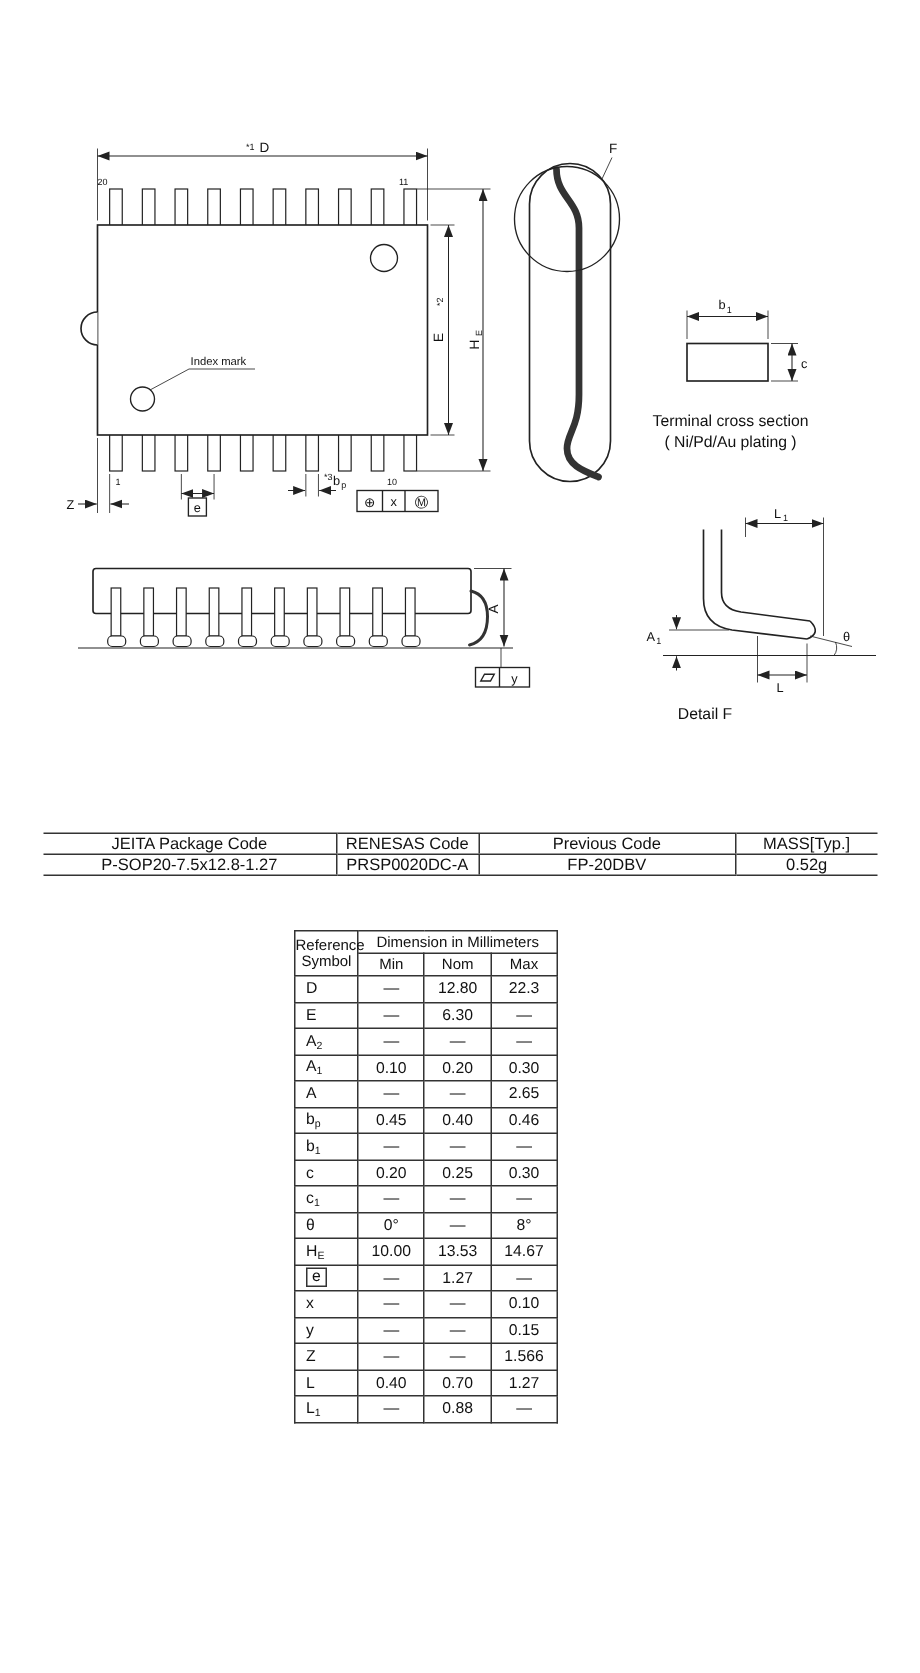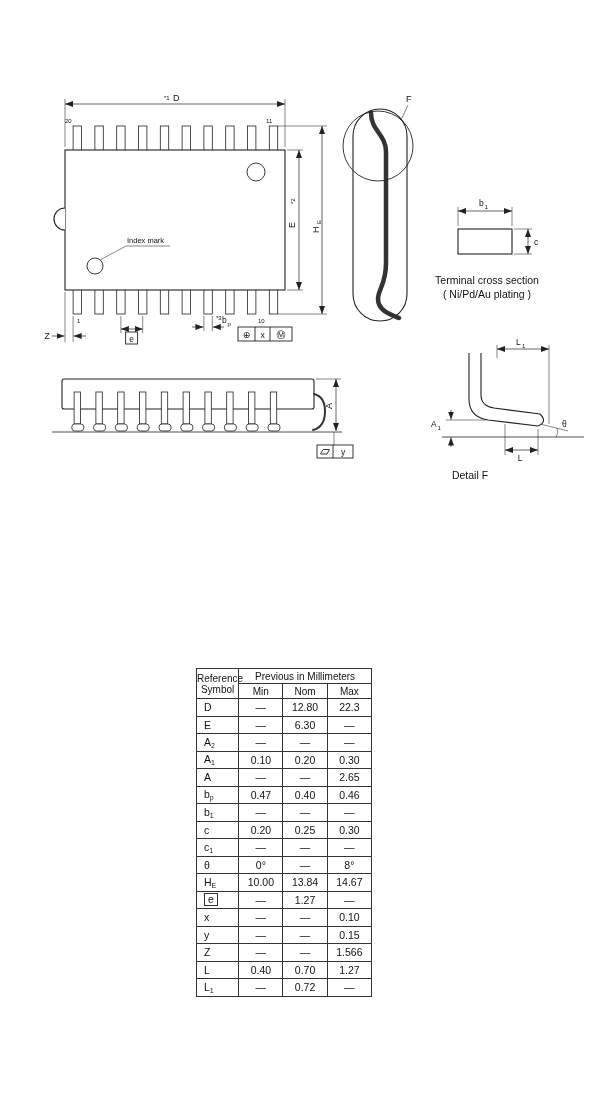--- a/index.html
+++ b/index.html
@@ -22,21 +22,21 @@
   .t9 { font-size:9px; } .t10 { font-size:10.5px; }
 
   table { border-collapse:collapse; table-layout:fixed; }
   .code-table { position:absolute; left:29px; top:555px; width:556px;
     font-size:11px; text-align:center; }
   .code-table td { border-top:1px solid #333; border-bottom:1px solid #333;
     height:14px; font-weight:400; padding:0 2px; white-space:nowrap; }
   .code-table tr td + td { border-left:1px solid #333; }
 
   .dim-table { position:absolute; left:196px; top:620px; width:176px;
-    font-size:10.5px; text-align:center;margin-top:48px; }
+    font-size:10.5px; text-align:center; }
   .dim-table th, .dim-table td { border:1px solid #333; font-weight:400; padding:0; }
   .dim-table thead th { height:15px; font-size:10px; }
   .dim-table tbody td { height:17.5px; }
   .dim-table td.sym { text-align:left; padding-left:7px; }
   .corner span { display:block; line-height:11px; }
   .sub { font-size:7px; vertical-align:-2px; }
   .boxed { display:inline-block; border:1px solid #333; padding:0 3px; line-height:11px; }
 </style>
 </head>
 <body>
@@ -233,37 +233,49 @@
 </svg>
 
 <table class="code-table">
   <colgroup>
         <col style="width:195px">
         <col style="width:95px">
         <col style="width:171px">
         <col style="width:95px">
       </colgroup>
   <tbody>
+    <tr>
+      <td>JEITA Package Code</td>
+      <td>RENESAS Code</td>
+      <td>Previous Code</td>
+      <td>MASS[Typ.]</td>
+    </tr>
+    <tr>
+      <td>P-SOP20-7.5x12.8-1.27</td>
+      <td>PRSP0020DC-A</td>
+      <td>FP-20DBV</td>
+      <td>0.52g</td>
+    </tr>
   </tbody>
 </table>
 
 <table class="dim-table">
   <colgroup>
         <col style="width:42px">
         <col style="width:44px">
         <col style="width:44px">
         <col style="width:44px">
       </colgroup>
   <thead>
     <tr>
       <th rowspan="2" class="corner">
         <span>Reference</span>
         <span>Symbol</span>
       </th>
-      <th colspan="3">Previous in Millimeters</th>
+      <th colspan="3">Dimension in Millimeters</th>
     </tr>
     <tr>
       <th>Min</th>
       <th>Nom</th>
       <th>Max</th>
     </tr>
   </thead>
   <tbody>
         <tr>
           <td class="sym"><span class="base">D</span></td>
@@ -290,21 +302,21 @@
           <td>0.30</td>
         </tr>
         <tr>
           <td class="sym"><span class="base">A</span></td>
           <td>—</td>
           <td>—</td>
           <td>2.65</td>
         </tr>
         <tr>
           <td class="sym"><span class="base">b</span><span class="sub">p</span></td>
-          <td>0.47</td>
+          <td>0.45</td>
           <td>0.40</td>
           <td>0.46</td>
         </tr>
         <tr>
           <td class="sym"><span class="base">b</span><span class="sub">1</span></td>
           <td>—</td>
           <td>—</td>
           <td>—</td>
         </tr>
         <tr>
@@ -321,21 +333,21 @@
         </tr>
         <tr>
           <td class="sym"><span class="base">θ</span></td>
           <td>0°</td>
           <td>—</td>
           <td>8°</td>
         </tr>
         <tr>
           <td class="sym"><span class="base">H</span><span class="sub">E</span></td>
           <td>10.00</td>
-          <td>13.84</td>
+          <td>13.53</td>
           <td>14.67</td>
         </tr>
         <tr>
           <td class="sym"><span class="base boxed">e</span></td>
           <td>—</td>
           <td>1.27</td>
           <td>—</td>
         </tr>
         <tr>
           <td class="sym"><span class="base">x</span></td>
@@ -357,19 +369,19 @@
         </tr>
         <tr>
           <td class="sym"><span class="base">L</span></td>
           <td>0.40</td>
           <td>0.70</td>
           <td>1.27</td>
         </tr>
         <tr>
           <td class="sym"><span class="base">L</span><span class="sub">1</span></td>
           <td>—</td>
-          <td>0.72</td>
+          <td>0.88</td>
           <td>—</td>
         </tr>
       </tbody>
 </table>
 
 </div>
 
 </body></html>

